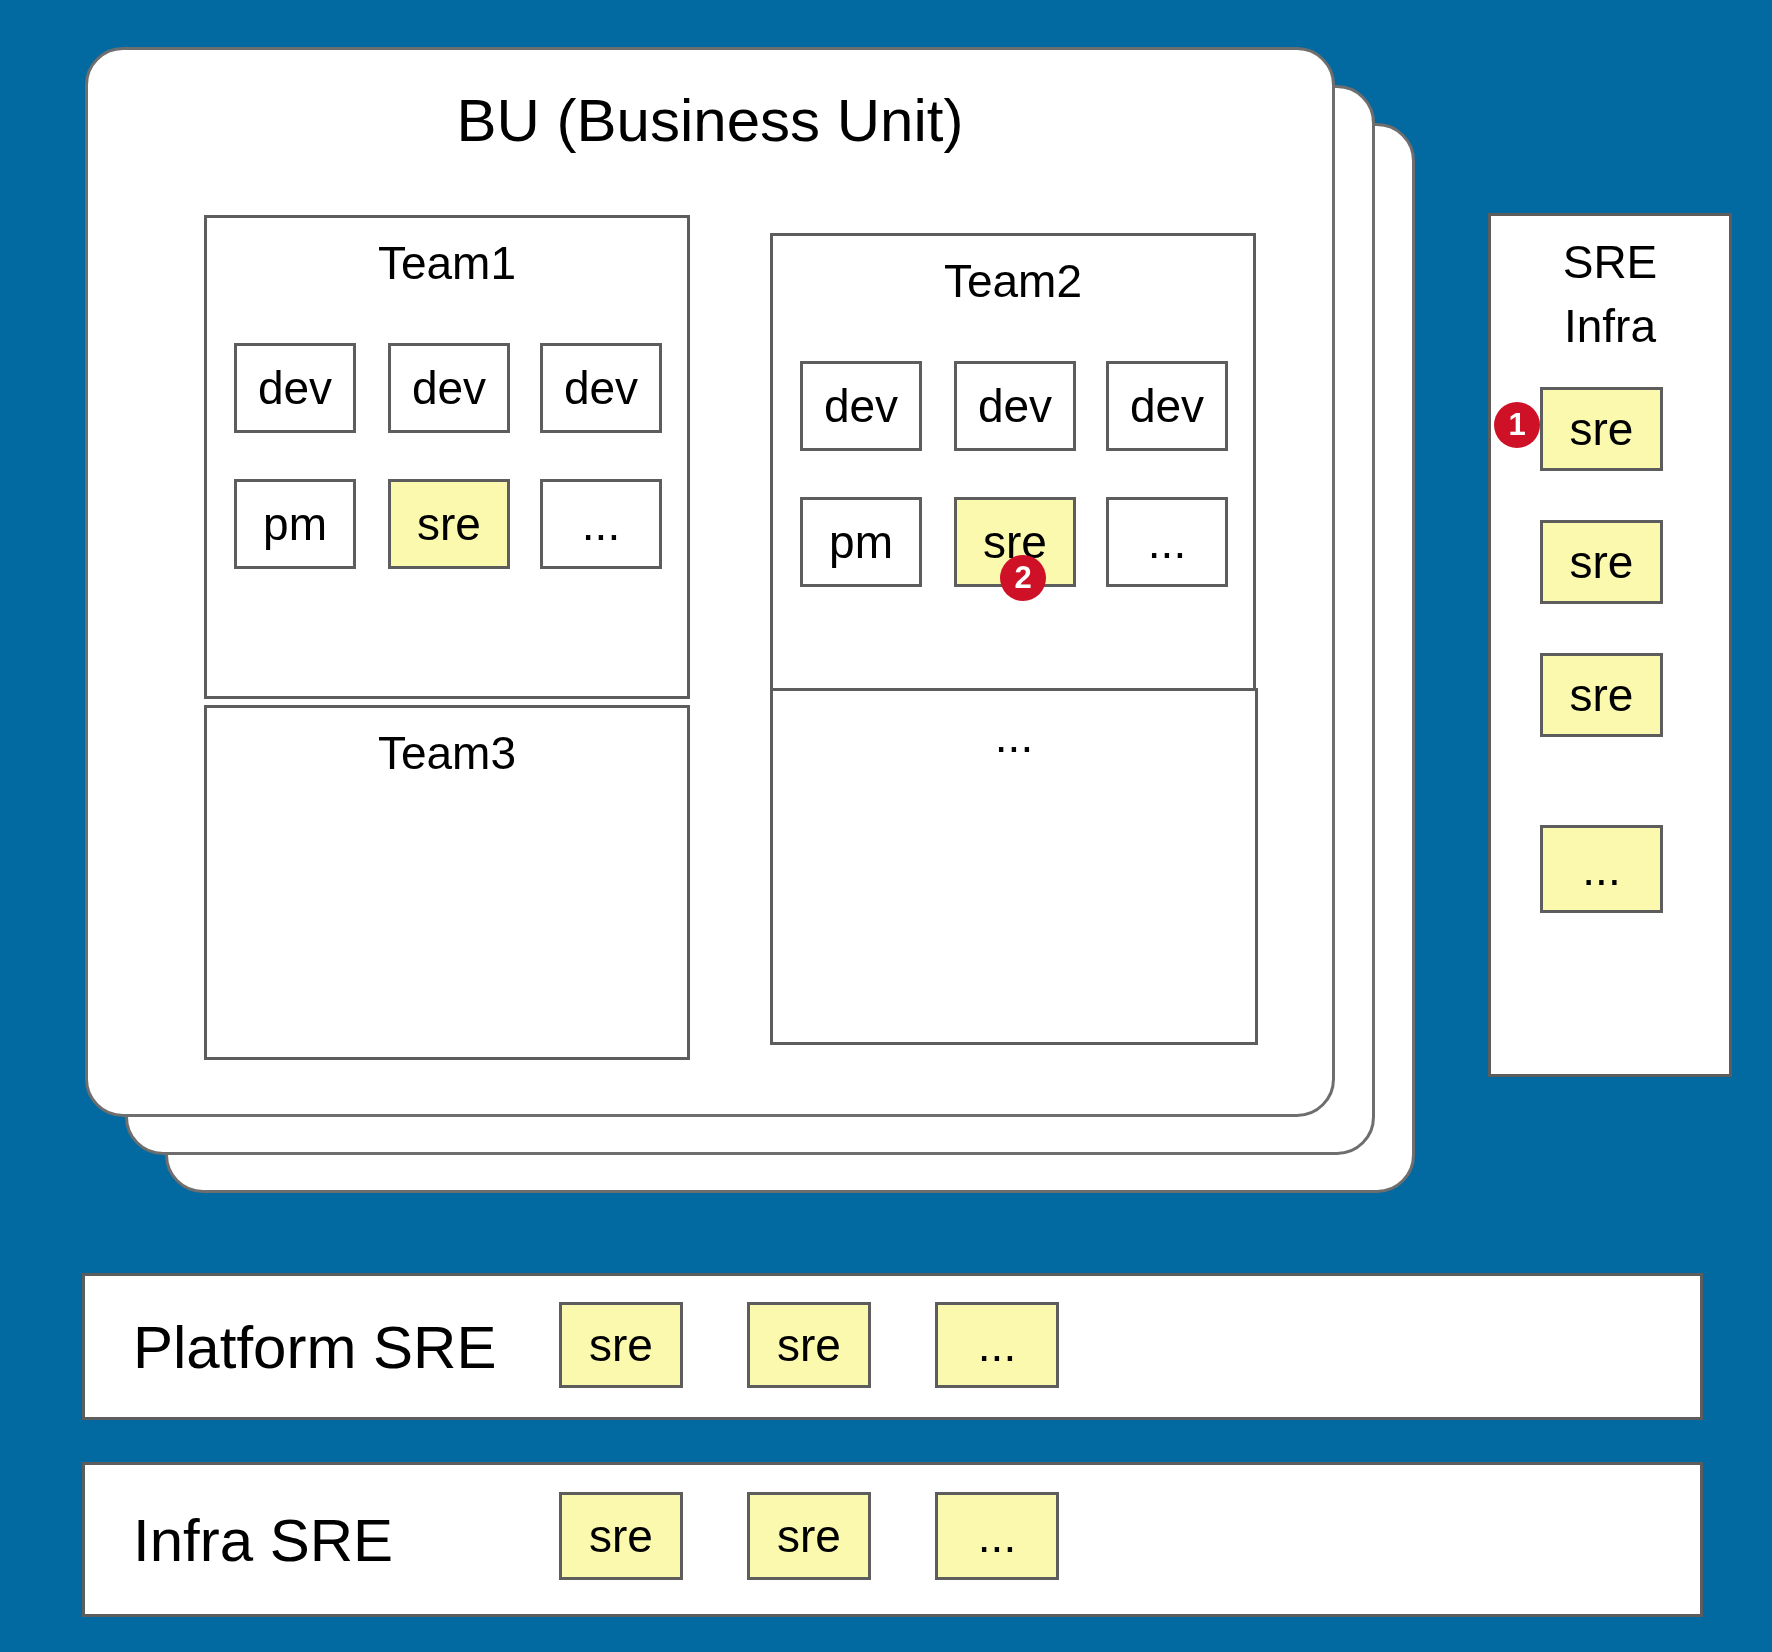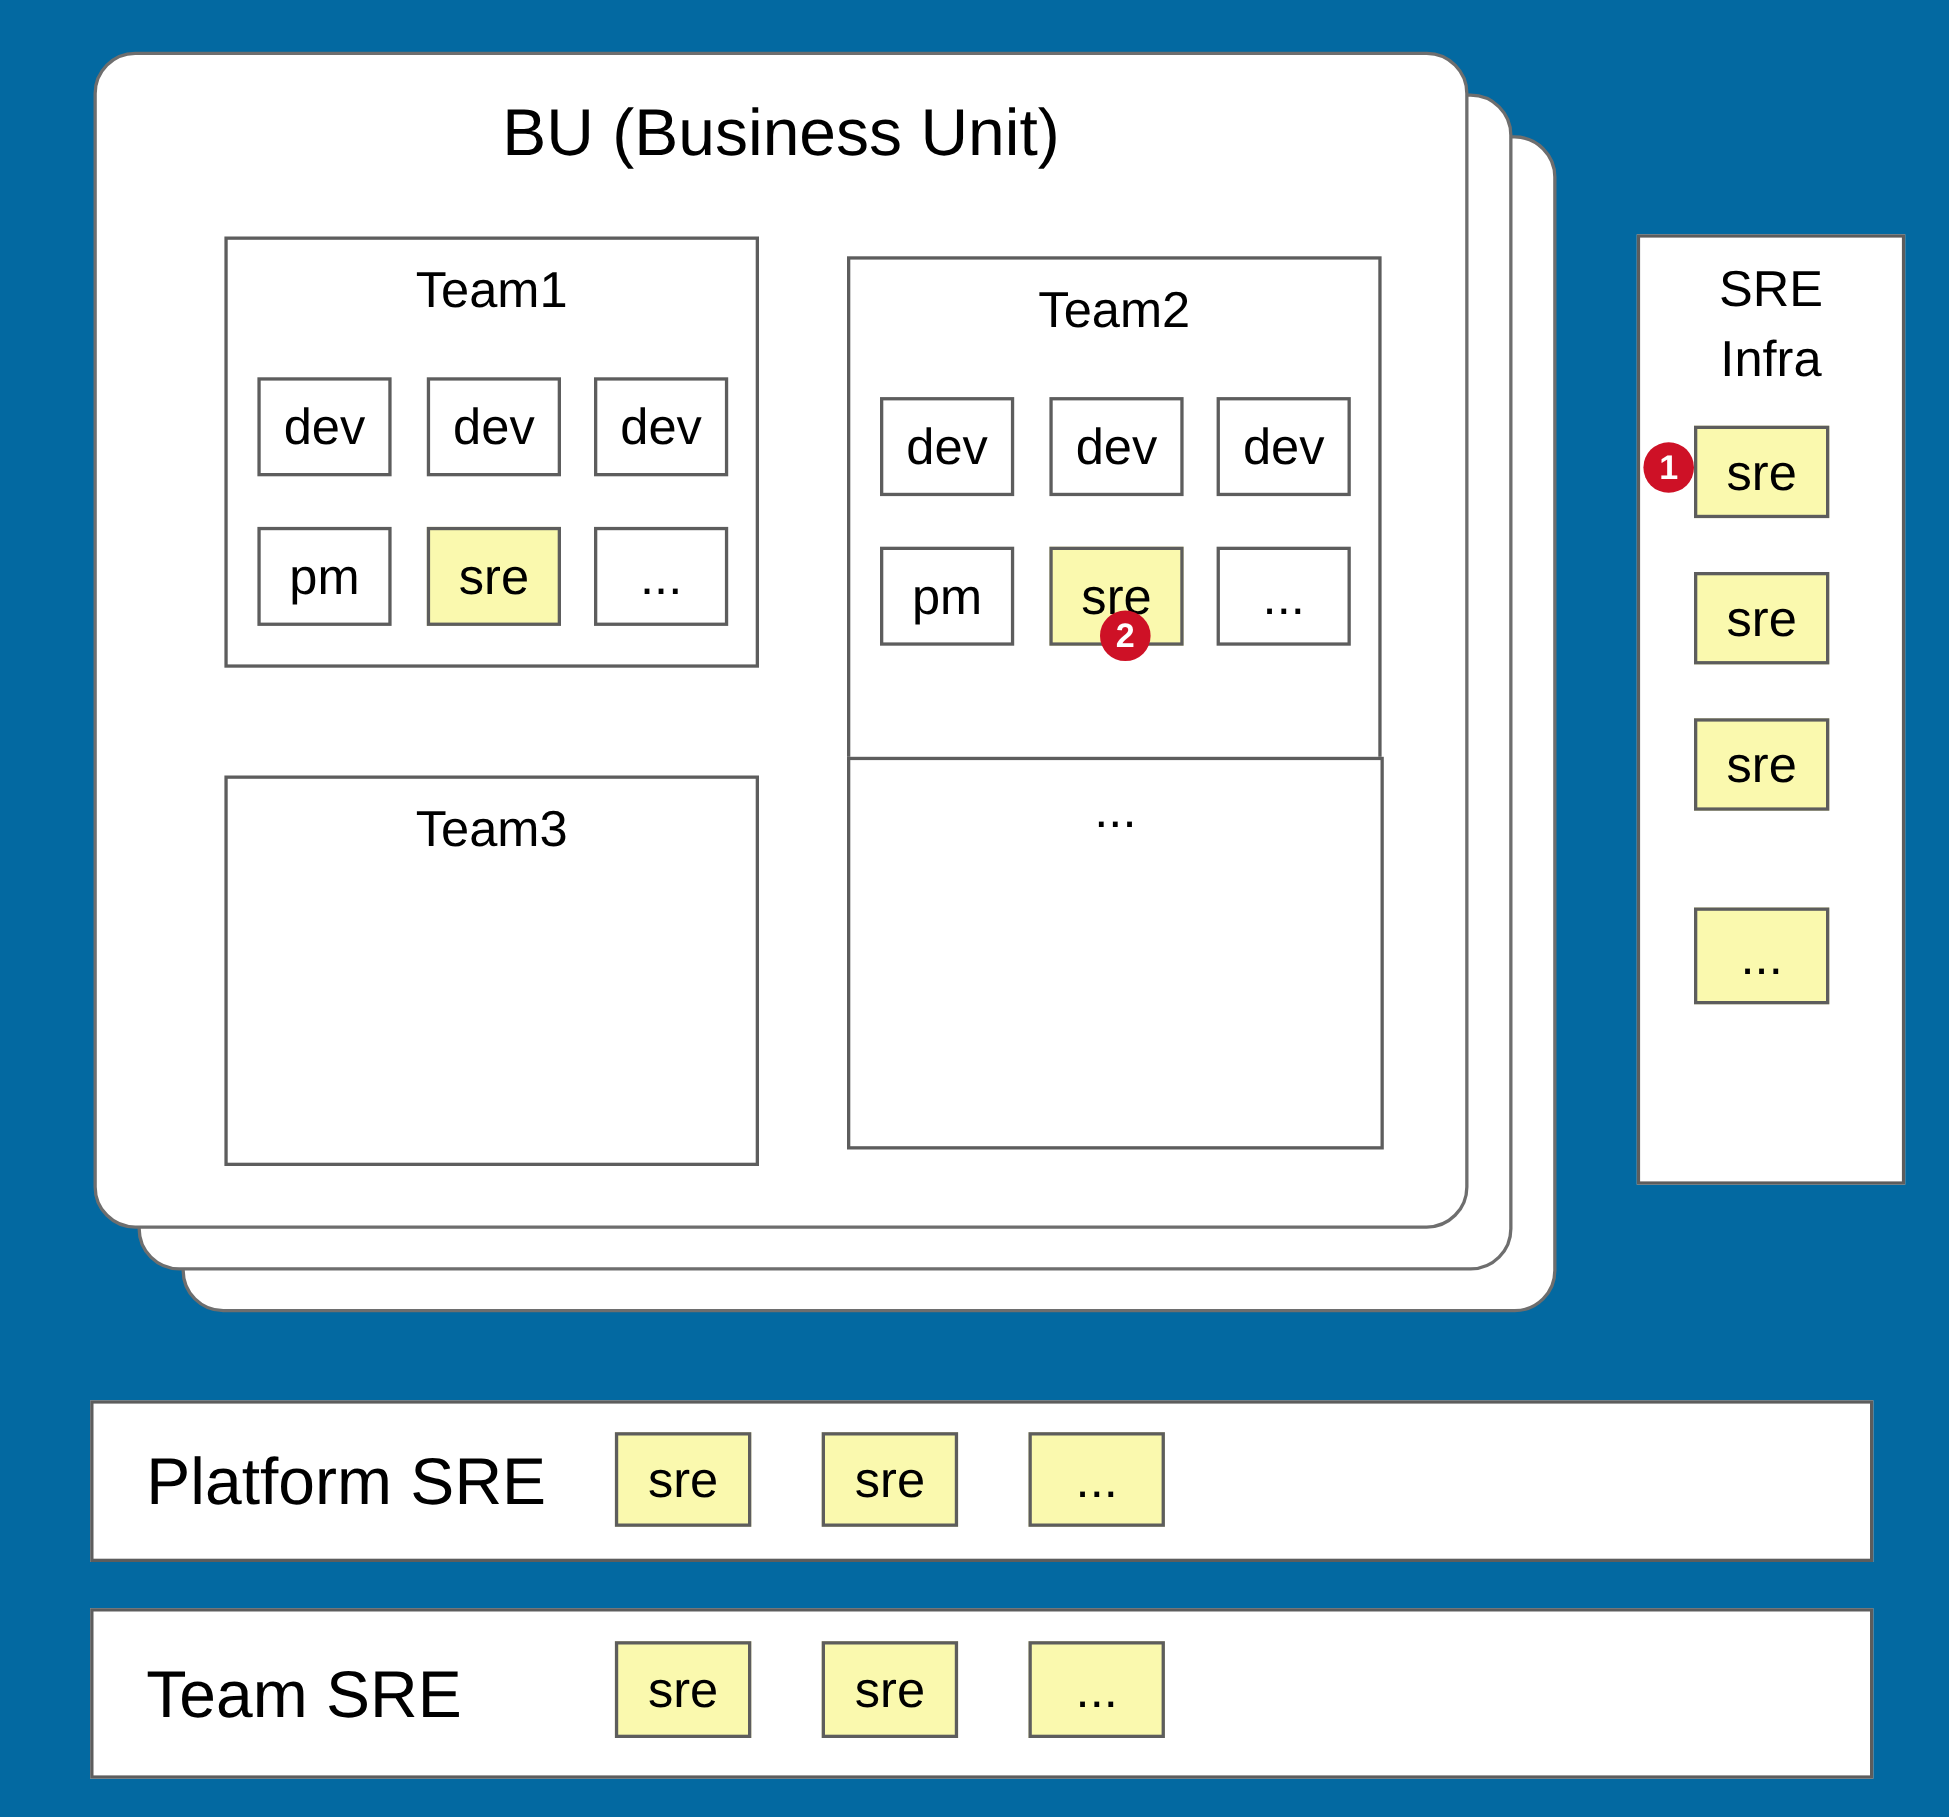--- a/index.html
+++ b/index.html
@@ -17,21 +17,21 @@
   .rlayer.l2{left:125px;top:85px;}
   .rlayer.front{left:85px;top:47px;}
   .bu-title{
     position:absolute;left:0;right:0;top:36px;text-align:center;
     font-size:60px;letter-spacing:0;
   }
   .team{
     position:absolute;border:3px solid #5d5d5d;background:#ffffff;
     box-sizing:border-box;
   }
-  .team.t1{left:116px;top:165px;width:486px;height:392px;}
+  .team.t1{left:116px;top:165px;width:486px;height:484px;}
   .team.t2{left:682px;top:183px;width:486px;height:492px;}
   .team.t3{left:116px;top:638px;width:486px;height:355px;margin-top:17px;}
   .team.t4{left:682px;top:638px;width:488px;height:357px;}
   .team-title{
     position:absolute;left:0;right:0;top:18px;text-align:center;font-size:46px;
   }
   .cell{
     position:absolute;width:122px;height:90px;
     border:3px solid #5d5d5d;background:#ffffff;box-sizing:border-box;
     display:flex;align-items:center;justify-content:center;font-size:46px;
@@ -131,21 +131,21 @@
   </div>
 
   <div class="bar platform">
     <div class="bar-label">Platform SRE</div>
     <div class="cell yellow b1">sre</div>
     <div class="cell yellow b2">sre</div>
     <div class="cell yellow b3">...</div>
   </div>
 
   <div class="bar infra">
-    <div class="bar-label">Team SRE</div>
+    <div class="bar-label">Infra SRE</div>
     <div class="cell yellow b1">sre</div>
     <div class="cell yellow b2">sre</div>
     <div class="cell yellow b3">...</div>
   </div>
 
   <div class="badge n1">1</div>
   <div class="badge n2">2</div>
 
 </div>
 

